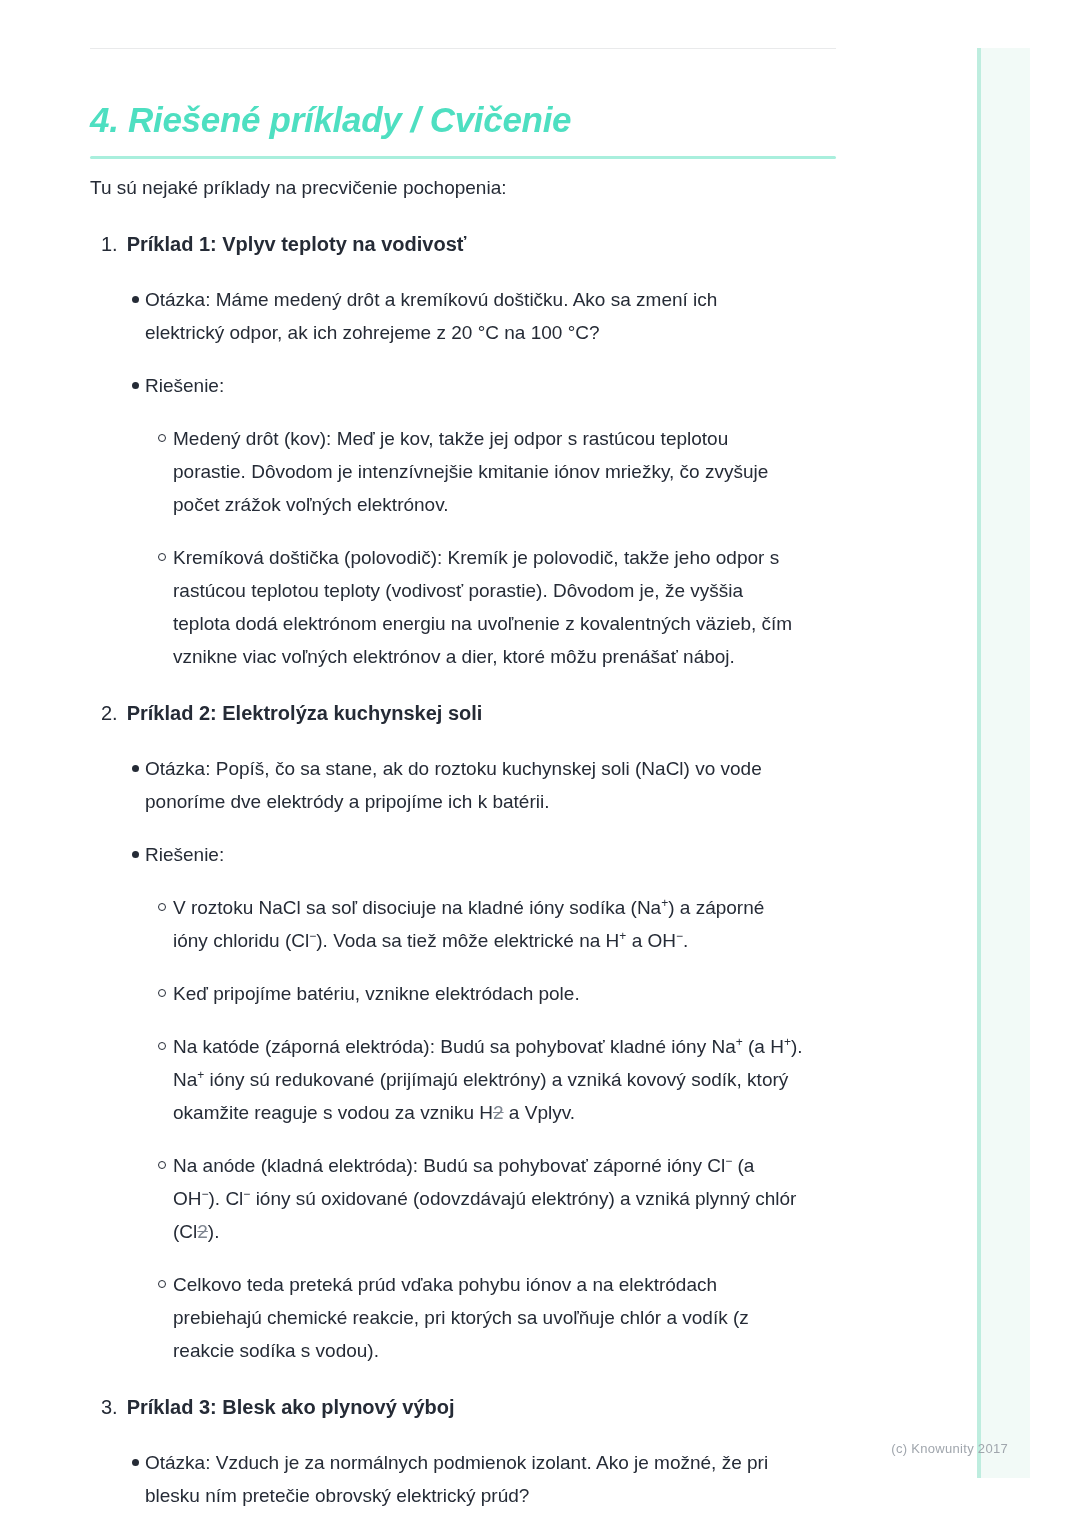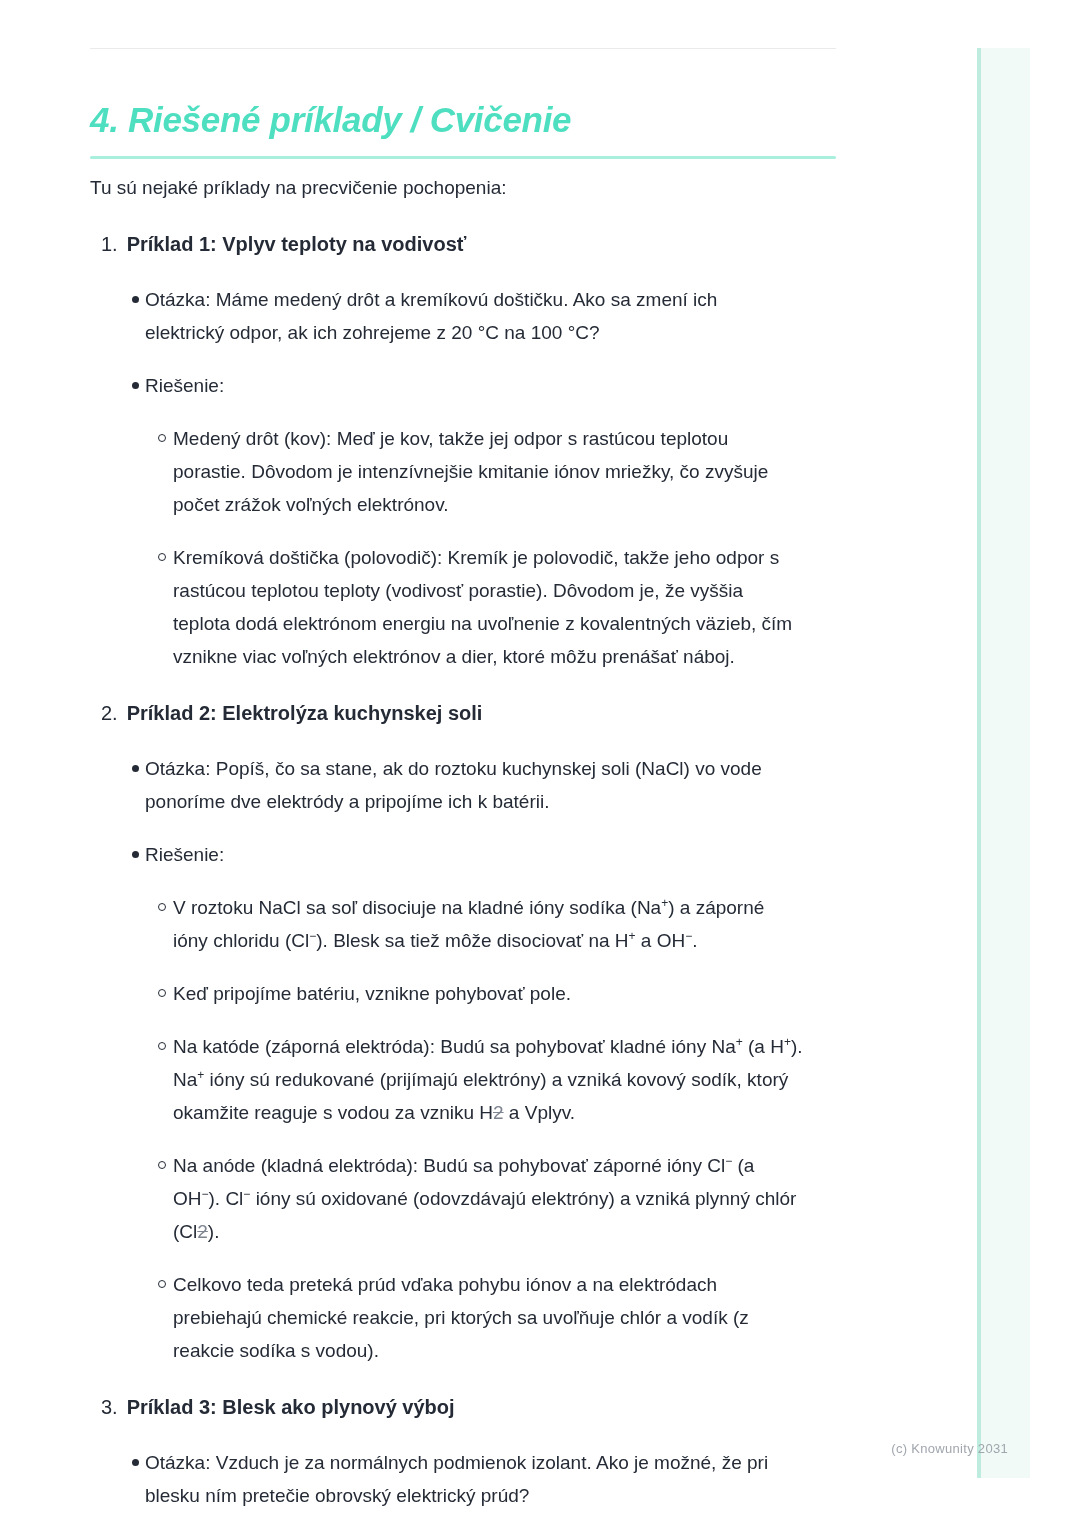--- a/index.html
+++ b/index.html
@@ -66,21 +66,21 @@
   .b{font-weight:400;}
   sup{font-size:12px;line-height:0;vertical-align:super;}
   .strike{text-decoration:line-through;color:#7e8590;}
 </style>
 </head>
 <body>
 
 <div class="page">
   <div class="top-rule"></div>
   <div class="side-strip"></div>
-  <div class="footer">(c) Knowunity 2031</div>
+  <div class="footer">(c) Knowunity 2017</div>
 
   <div class="content">
     <h1 class="title">4. Riešené príklady / Cvičenie</h1>
     <div class="title-rule"></div>
     <p class="intro">Tu sú nejaké príklady na precvičenie pochopenia:</p>
 
     <div class="example">
       <div class="ex-heading">
         <span class="ex-num">1.</span>
         <span class="ex-title">Príklad 1: Vplyv teploty na vodivosť</span>
@@ -111,25 +111,25 @@
       <div class="item item-l1">
         <span class="marker-disc"></span>
         <span><span class="b">Otázka:</span><span> Popíš, čo sa stane, ak do roztoku kuchynskej soli (NaCl) vo vode ponoríme dve elektródy a pripojíme ich k batérii.</span></span>
       </div>
       <div class="item item-l1">
         <span class="marker-disc"></span>
         <span><span class="b">Riešenie:</span></span>
       </div>
       <div class="item item-l2">
         <span class="marker-circle"></span>
-        <span><span>V roztoku NaCl sa soľ disociuje na kladné ióny sodíka (Na</span><sup>+</sup><span>) a záporné ióny chloridu (Cl</span><sup>−</sup><span>). Blesk sa tiež môže disociovať na H</span><sup>+</sup><span> a OH</span><sup>−</sup><span>.</span></span>
+        <span><span>V roztoku NaCl sa soľ disociuje na kladné ióny sodíka (Na</span><sup>+</sup><span>) a záporné ióny chloridu (Cl</span><sup>−</sup><span>). Voda sa tiež môže elektrické na H</span><sup>+</sup><span> a OH</span><sup>−</sup><span>.</span></span>
       </div>
       <div class="item item-l2">
         <span class="marker-circle"></span>
-        <span><span>Keď pripojíme batériu, vznikne pohybovať pole.</span></span>
+        <span><span>Keď pripojíme batériu, vznikne elektródach pole.</span></span>
       </div>
       <div class="item item-l2">
         <span class="marker-circle"></span>
         <span><span class="b">Na katóde (záporná elektróda):</span><span> Budú sa pohybovať kladné ióny Na</span><sup>+</sup><span> (a H</span><sup>+</sup><span>). Na</span><sup>+</sup><span> ióny sú redukované (prijímajú elektróny) a vzniká kovový sodík, ktorý okamžite reaguje s vodou za vzniku H</span><span class="strike">2</span><span> a Vplyv.</span></span>
       </div>
       <div class="item item-l2">
         <span class="marker-circle"></span>
         <span><span class="b">Na anóde (kladná elektróda):</span><span> Budú sa pohybovať záporné ióny Cl</span><sup>−</sup><span> (a OH</span><sup>−</sup><span>). Cl</span><sup>−</sup><span> ióny sú oxidované (odovzdávajú elektróny) a vzniká plynný chlór (Cl</span><span class="strike">2</span><span>).</span></span>
       </div>
       <div class="item item-l2">

